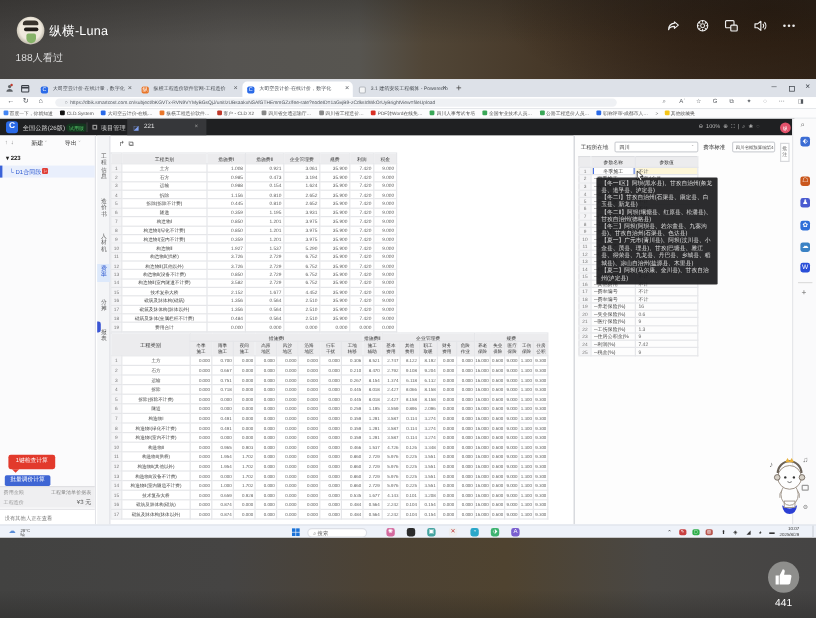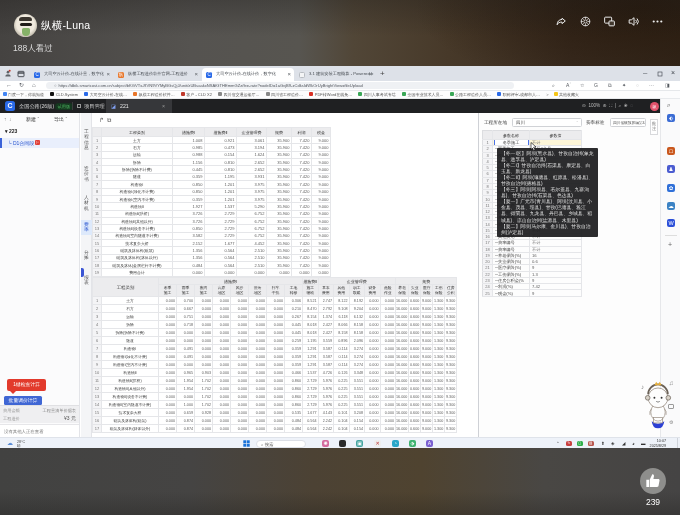--- a/index.html
+++ b/index.html
@@ -102,21 +102,21 @@
       <circle cx="5" cy="12" r="2"></circle>
       <circle cx="12" cy="12" r="2"></circle>
       <circle cx="19" cy="12" r="2"></circle>
     </svg>
 </div>
 <div class="abs likebtn">
     <svg width="16" height="16" viewBox="0 0 24 24" fill="#fff">
       <path d="M2 10h4v11H2zM7 21V10l4-8c1.5 0 2.5 1 2.5 2.5L12.6 9H20c1.2 0 2 1 1.8 2.2l-1.5 8C20.1 20.3 19.2 21 18 21z"></path>
     </svg>
   </div>
-<div class="abs likecnt">239</div>
+<div class="abs likecnt">441</div>
 <div id="shot" class="abs">
 
 <div id="tabbar" class="abs">
 <svg class="abs" style="left:4px;top:3px" width="8" height="9" viewBox="0 0 24 24" fill="#5f6368">
         <circle cx="12" cy="8" r="4"></circle>
         <path d="M4 21c0-5 4-7 8-7s8 2 8 7z"></path>
         <circle cx="17" cy="4" r="3" fill="#c0392b"></circle>
       </svg>
 <svg class="abs" style="left:17px;top:3.5px" width="8" height="8" viewBox="0 0 24 24" fill="none" stroke="#3a3f46" stroke-width="2.6">
         <rect x="3" y="4" width="18" height="16" rx="2"></rect>

